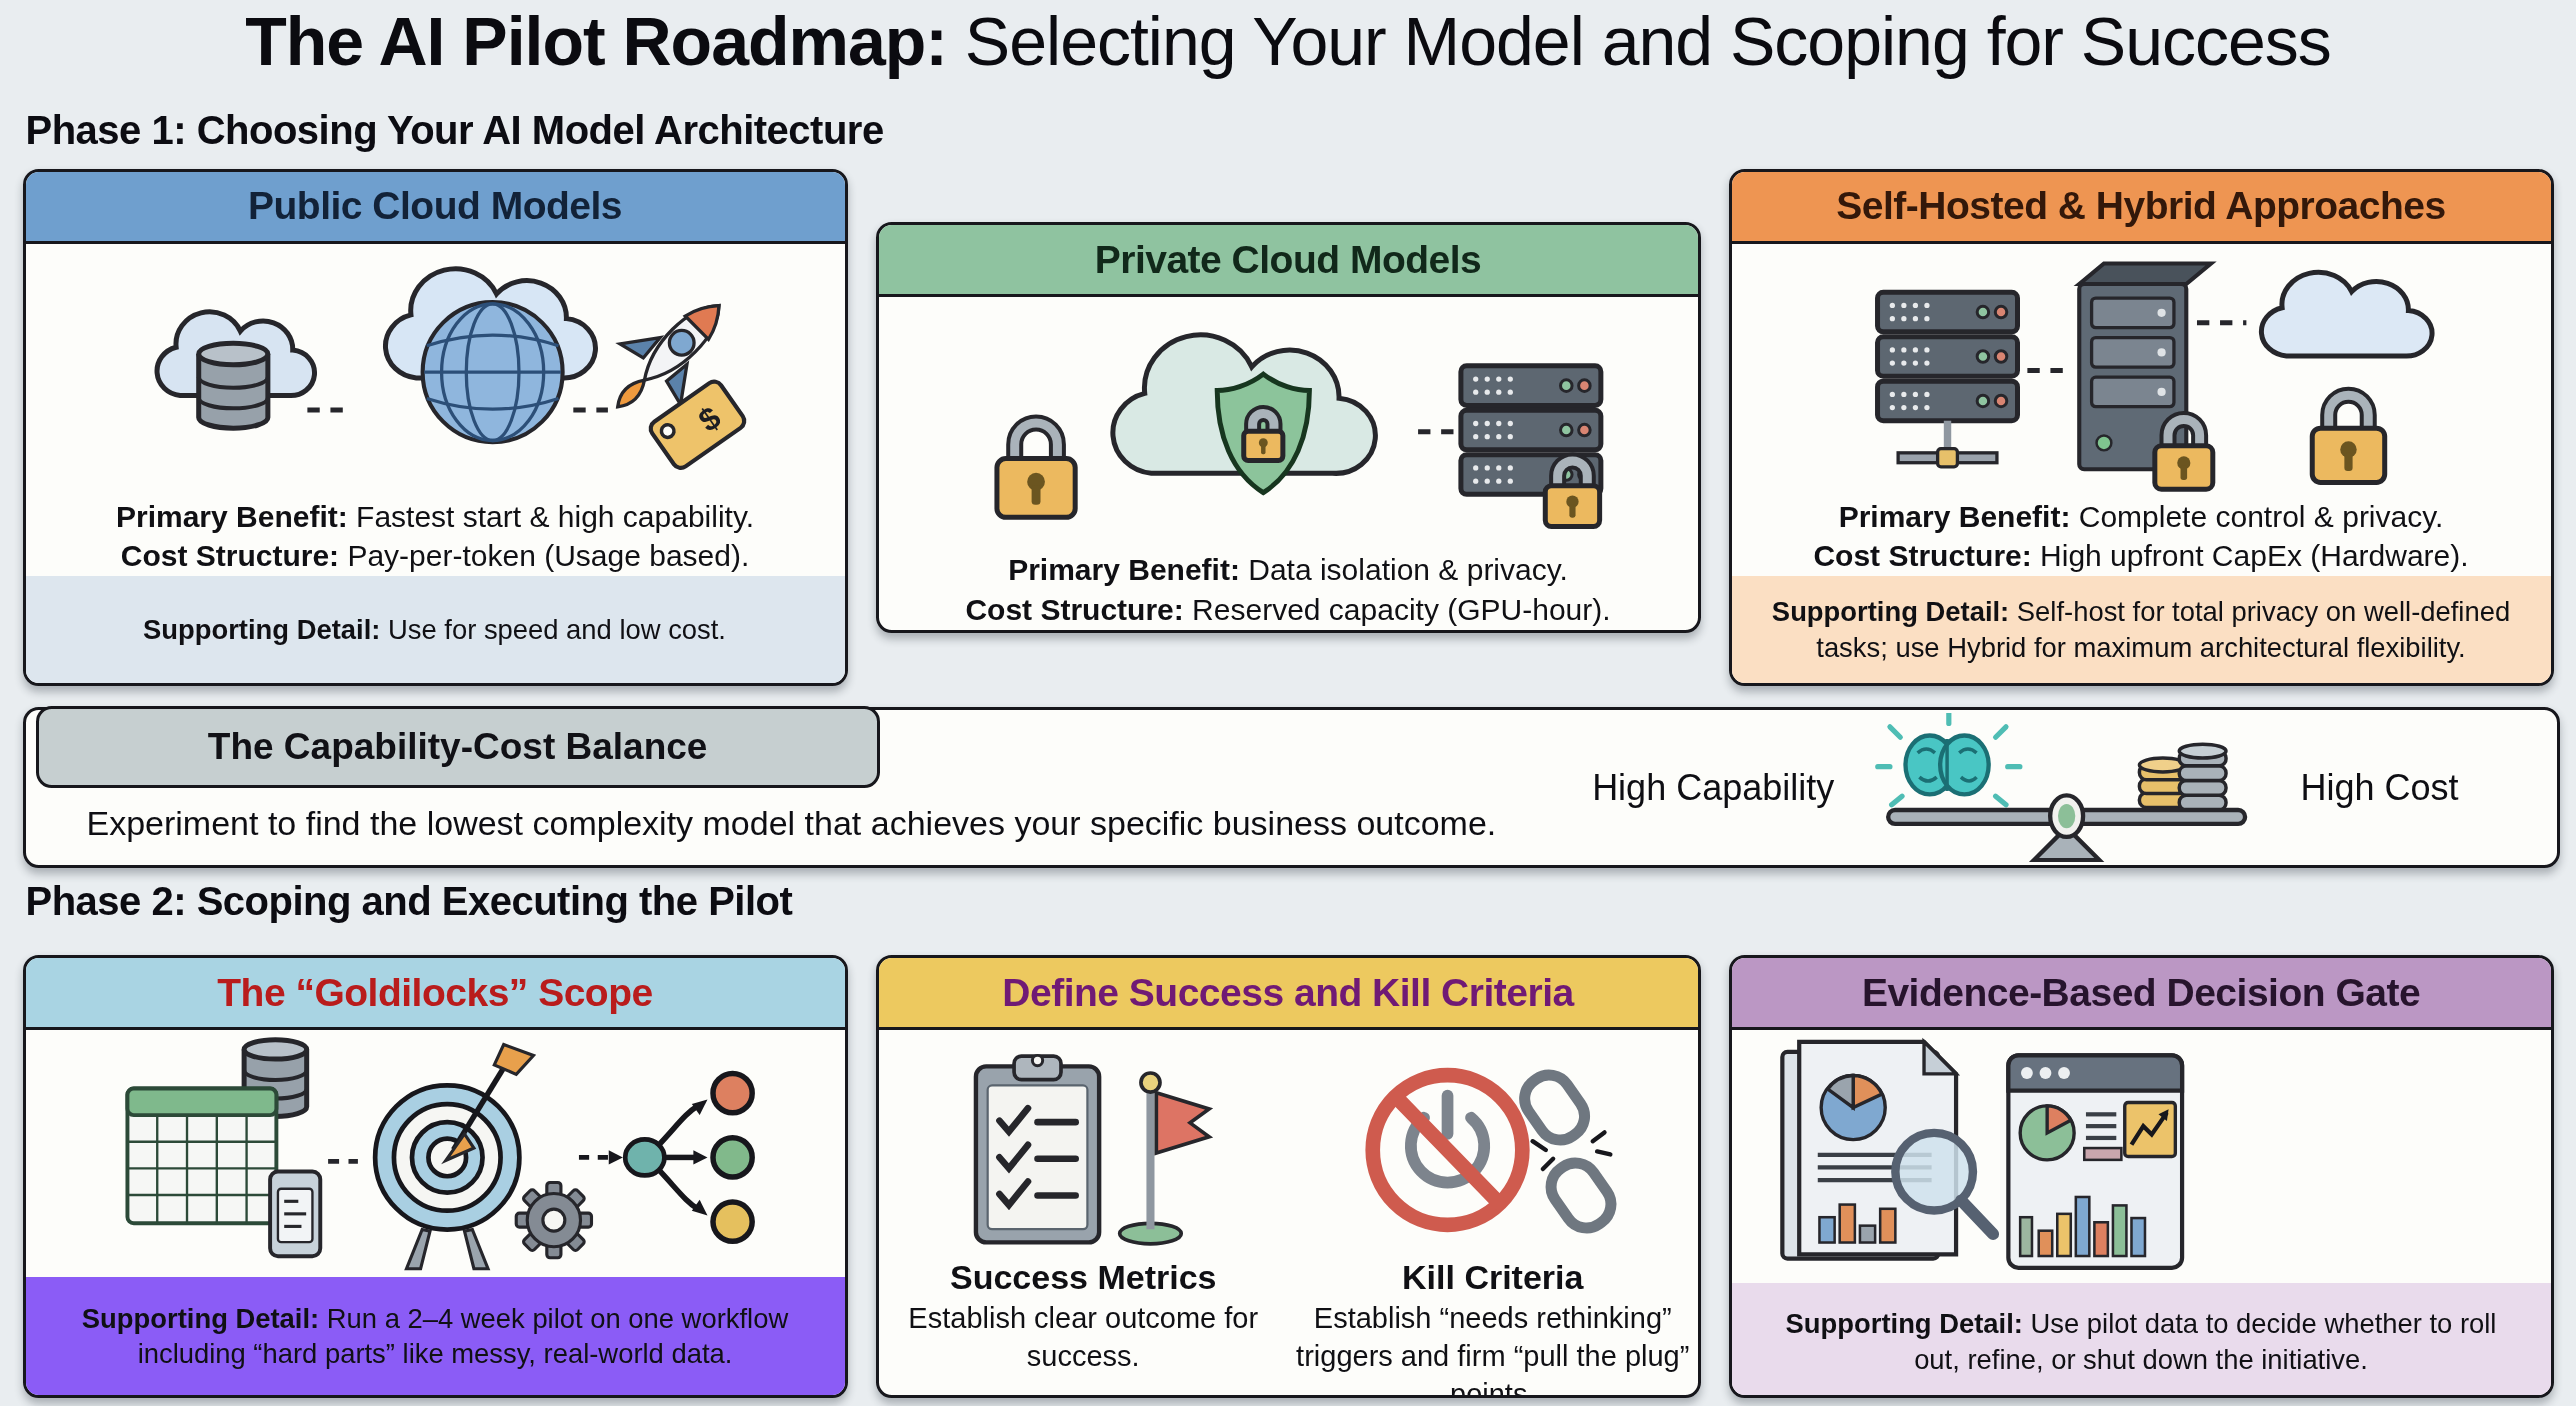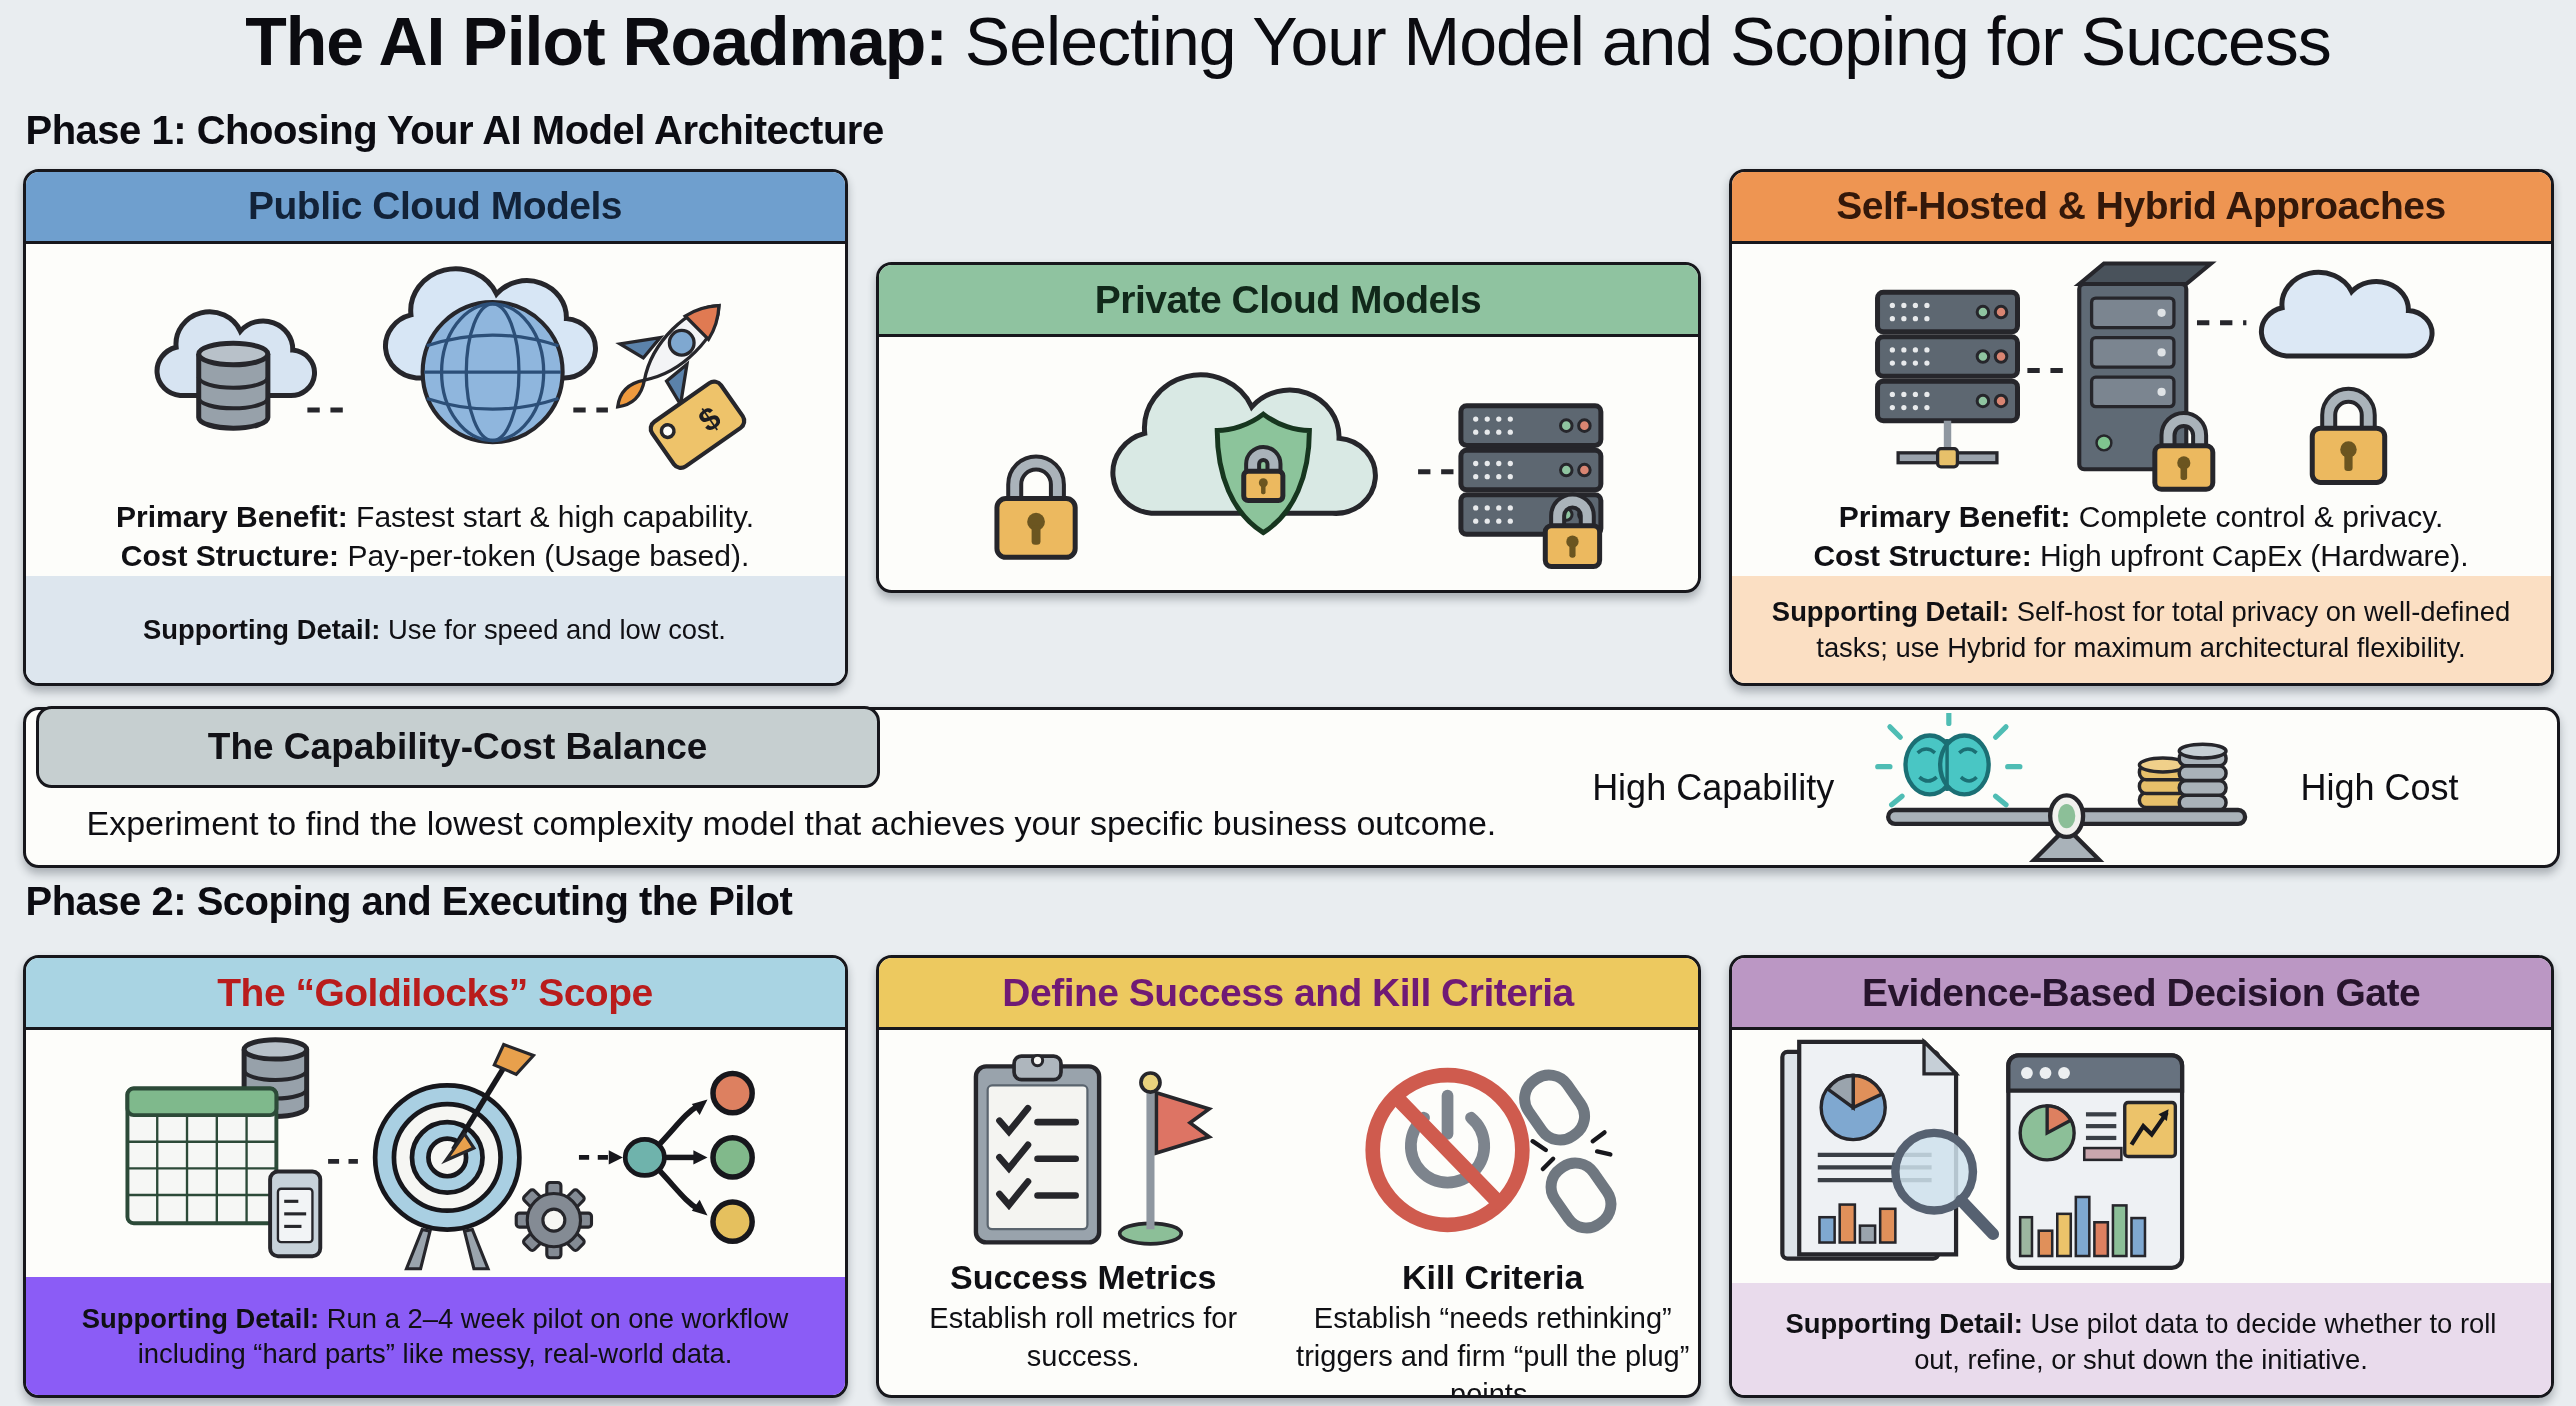--- a/index.html
+++ b/index.html
@@ -166,20 +166,24 @@
         </g>
         <line x1="548" y1="160" x2="592" y2="160" stroke="#26262b" stroke-width="6" stroke-dasharray="15 13"></line>
         <g>
           <use href="#serverUnit" transform="translate(600,80)"></use>
           <use href="#serverUnit" transform="translate(600,134)"></use>
           <use href="#serverUnit" transform="translate(600,188)"></use>
           <use href="#lockShape" transform="translate(698,182) scale(0.75)"></use>
         </g>
       </svg>
     </div>
+    <div class="blines">
+      <div><span class="bold">Primary Benefit:</span><span> Data isolation &amp; privacy.</span></div>
+      <div><span class="bold">Cost Structure:</span><span> Reserved capacity (GPU-hour).</span></div>
+    </div>
   </div>
 
   <div class="card">
     <div class="card-header h3">Self-Hosted &amp; Hybrid Approaches</div>
     <div class="icon-zone">
       <svg viewBox="0 0 780 300" width="744" height="247">
         <g>
           <use href="#serverUnit" transform="translate(70,55)"></use>
           <use href="#serverUnit" transform="translate(70,109)"></use>
           <use href="#serverUnit" transform="translate(70,163)"></use>
@@ -360,21 +364,21 @@
             </g>
             <g>
               <ellipse cx="272" cy="254" rx="42" ry="14" fill="#8cbf98" stroke="#26262b" stroke-width="5"></ellipse>
               <line x1="272" y1="58" x2="272" y2="248" stroke="#8f97a0" stroke-width="11"></line>
               <circle cx="272" cy="48" r="13" fill="#e9d27e" stroke="#26262b" stroke-width="5"></circle>
               <path d="M280 62 L352 84 L326 103 L352 122 L280 144 Z" fill="#dd7464" stroke="#26262b" stroke-width="5"></path>
             </g>
           </svg>
         </div>
         <div class="col-h">Success Metrics</div>
-        <div class="col-t">Establish roll metrics for success.</div>
+        <div class="col-t">Establish clear outcome for success.</div>
       </div>
       <div class="col">
         <div class="col-icons">
           <svg viewBox="0 0 360 280" width="264" height="206">
             <g>
               <line x1="118" y1="66" x2="118" y2="118" stroke="#7d848d" stroke-width="16" stroke-linecap="round"></line>
               <path d="M150 96 A50 50 0 1 1 86 96" fill="none" stroke="#7d848d" stroke-width="16" stroke-linecap="round"></path>
               <circle cx="118" cy="140" r="102" fill="none" stroke="#cf5b4e" stroke-width="20"></circle>
               <line x1="48" y1="68" x2="188" y2="212" stroke="#cf5b4e" stroke-width="20" stroke-linecap="round"></line>
             </g>

